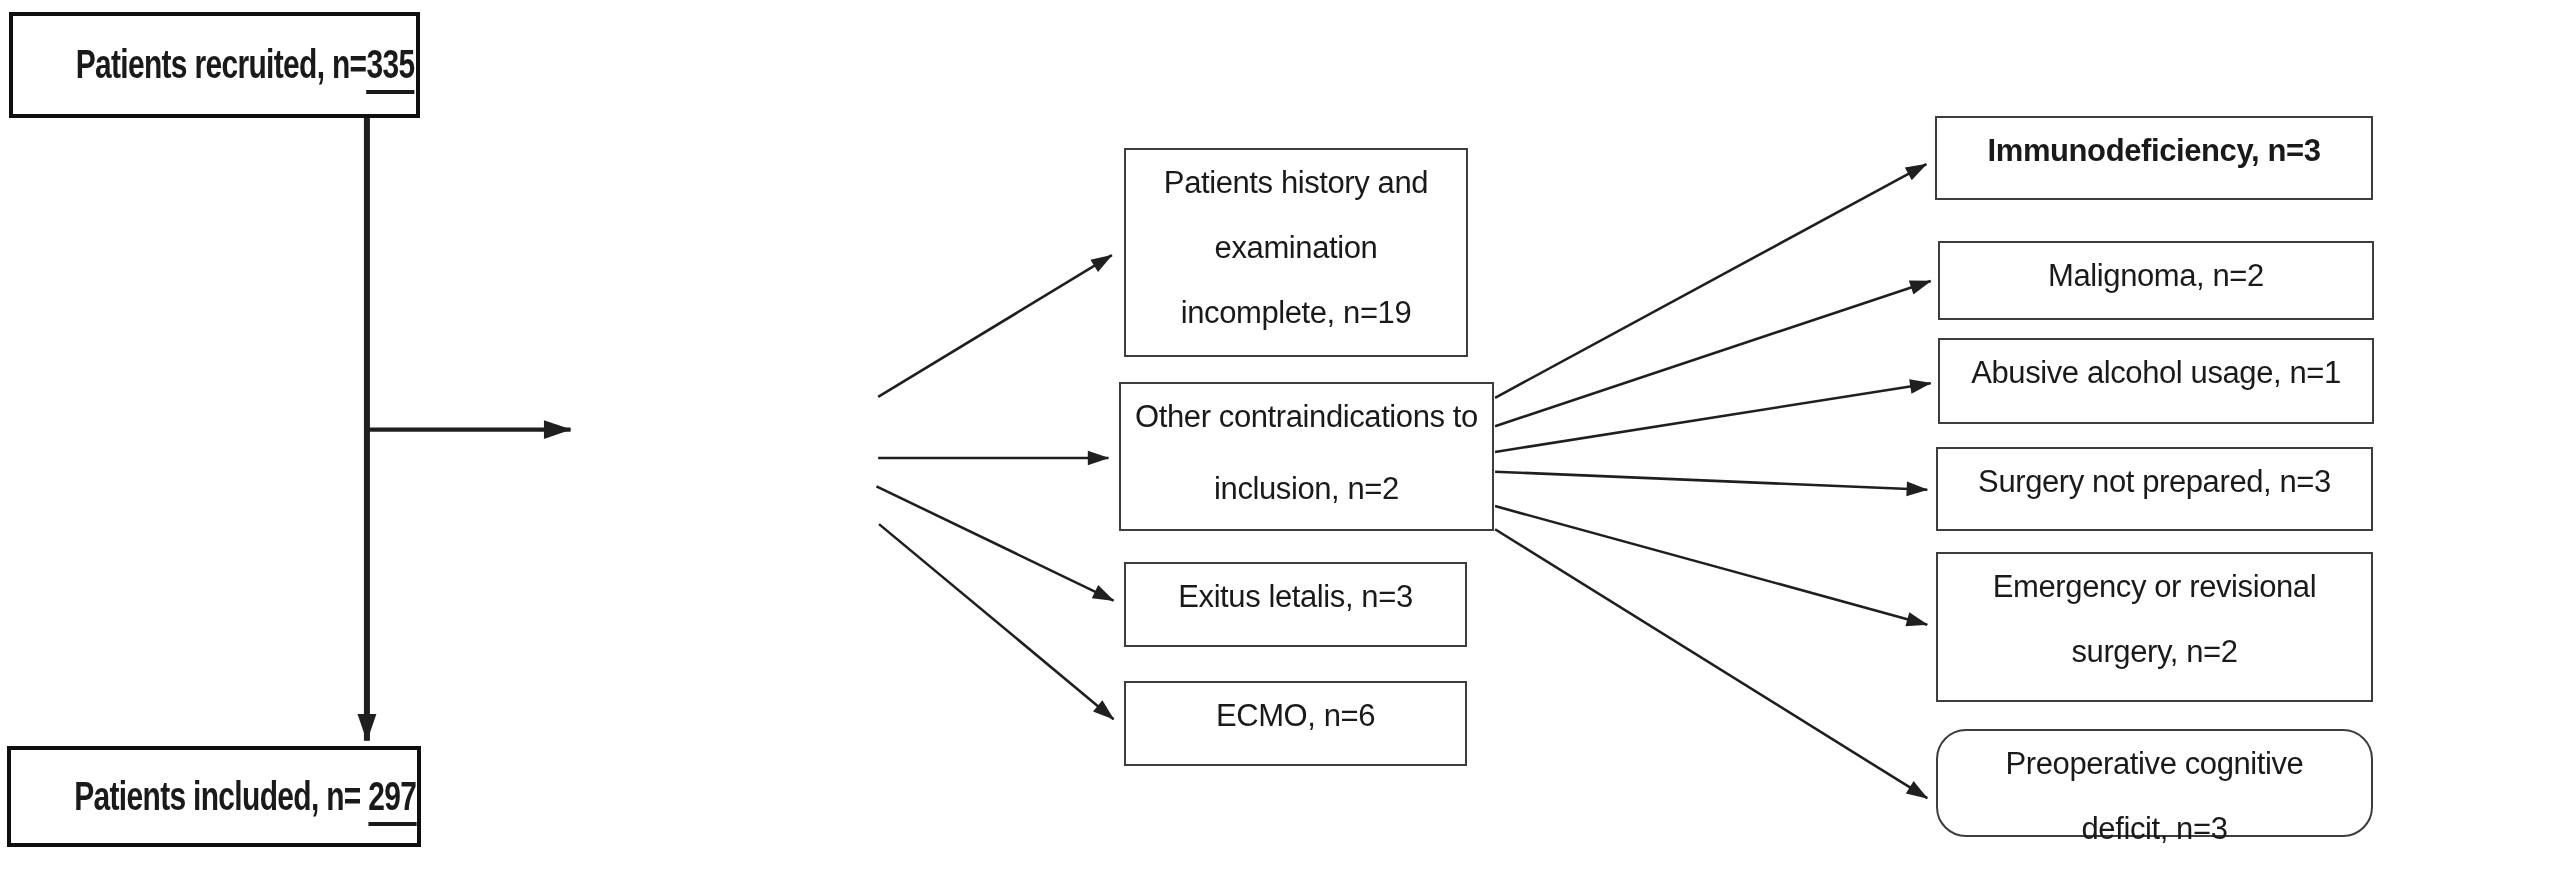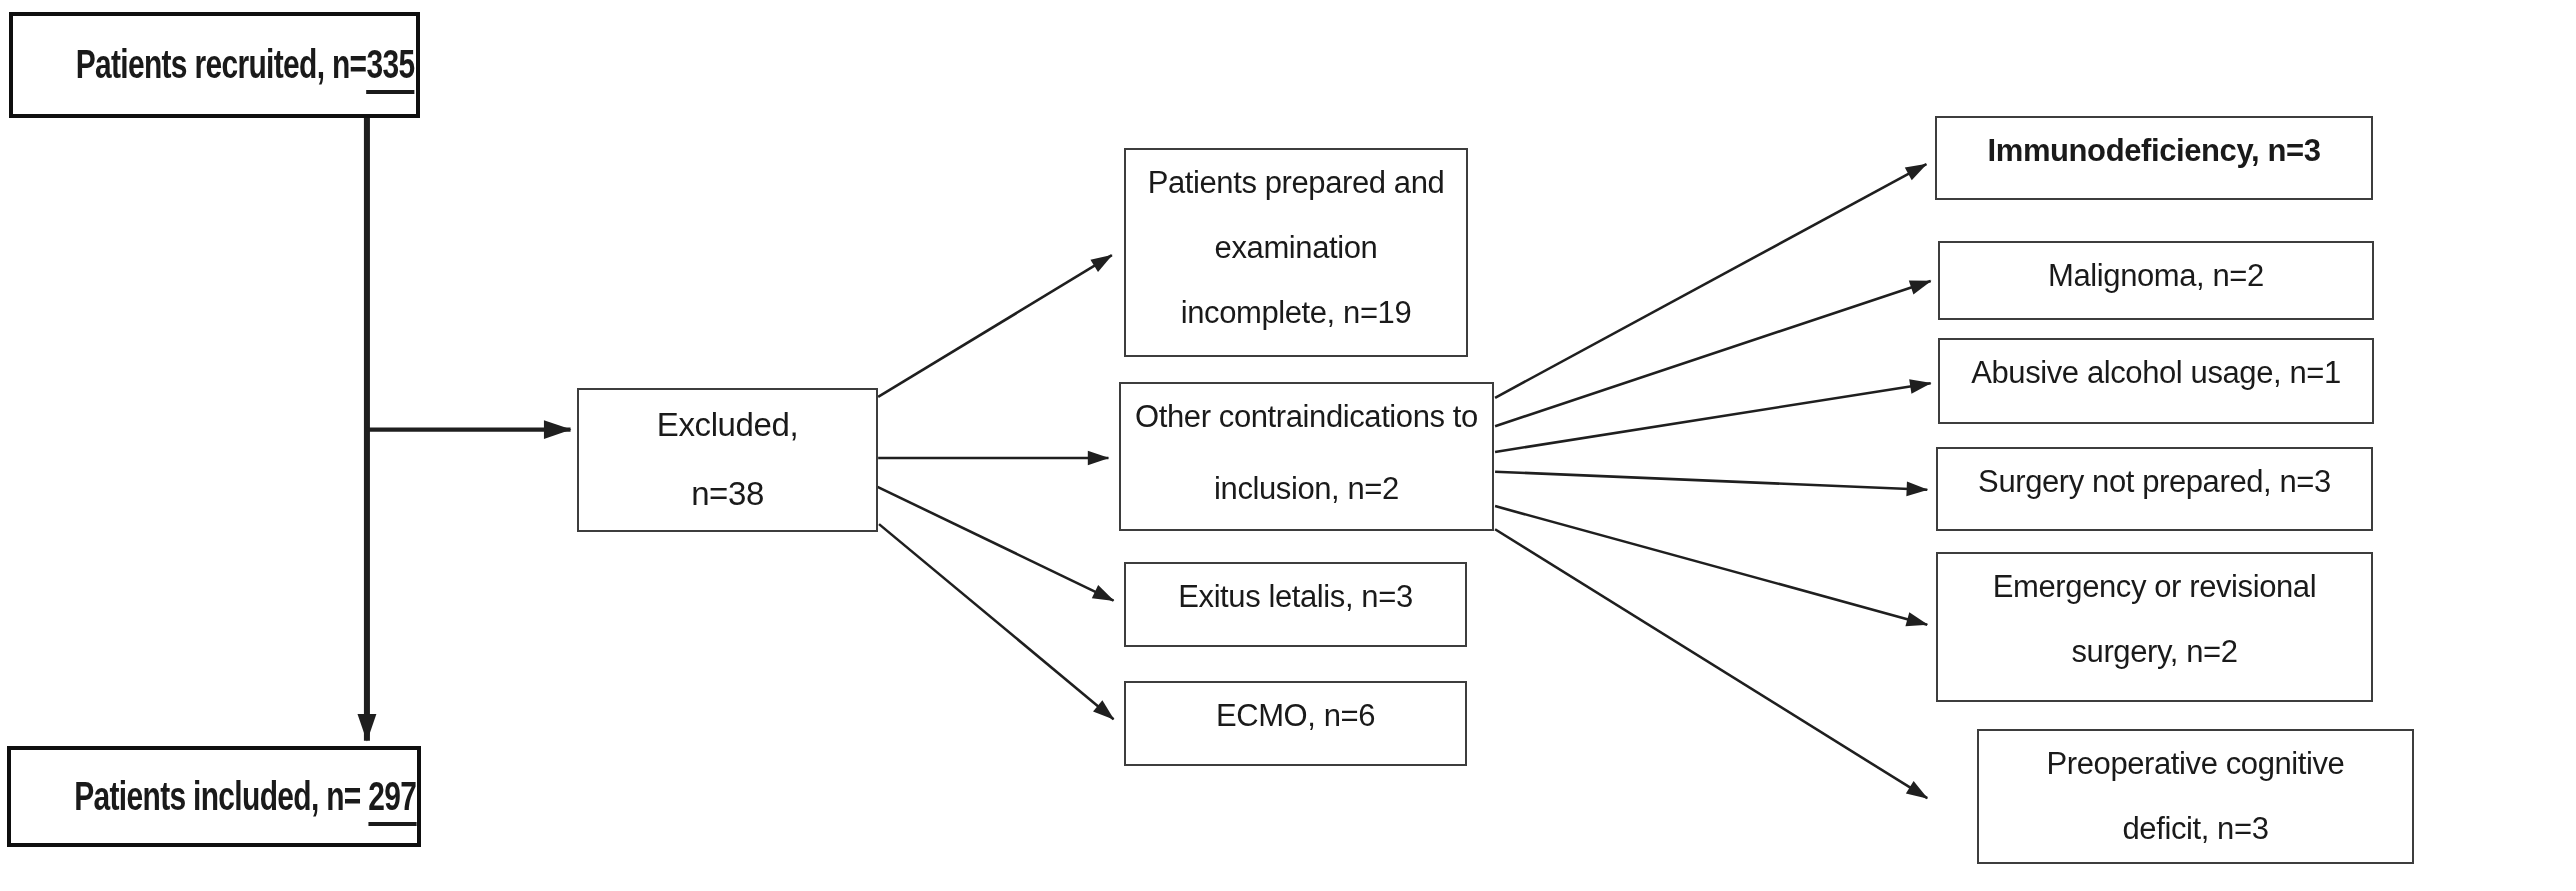--- a/index.html
+++ b/index.html
@@ -41,21 +41,21 @@
   #box-excluded{left:577px;top:388px;width:301px;height:144px;font-size:33px;}
   #box-history{left:1124px;top:148px;width:344px;height:209px;}
   #box-contraindications{left:1119px;top:382px;width:375px;height:149px;gap:7px;}
   #box-exitus{left:1124px;top:562px;width:343px;height:85px;}
   #box-ecmo{left:1124px;top:681px;width:343px;height:85px;}
   #box-immunodeficiency{left:1935px;top:116px;width:438px;height:84px;font-weight:bold;}
   #box-malignoma{left:1938px;top:241px;width:436px;height:79px;}
   #box-alcohol{left:1938px;top:338px;width:436px;height:86px;}
   #box-surgery{left:1936px;top:447px;width:437px;height:84px;}
   #box-emergency{left:1936px;top:552px;width:437px;height:150px;}
-  #box-preoperative{left:1977px;top:729px;width:437px;height:135px;}
+  #box-preoperative{left:1936px;top:729px;width:437px;height:108px;border-radius:30px;}
 </style>
 </head>
 <body>
 
 <div class="canvas">
 
   <svg class="connectors" viewBox="0 0 2998 1037" xmlns="http://www.w3.org/2000/svg">
     <defs>
       <marker id="arrowL" markerUnits="userSpaceOnUse" markerWidth="36" markerHeight="28" refX="33" refY="14" orient="auto">
         <path d="M2,3 L34,14 L2,25 z"></path>
@@ -82,27 +82,23 @@
   </svg>
 
   <div class="node bold" id="box-recruited">
     <span class="squeeze"><span>Patients recruited, n=</span><span class="u">335</span></span>
   </div>
 
   <div class="node bold" id="box-included">
     <span class="squeeze"><span>Patients included, n= </span><span class="u">297</span></span>
   </div>
 
-  <div class="node" id="box-excluded">
-    <div class="ln">Excluded,</div>
-    <div class="ln">n=38</div>
-  </div>
 
   <div class="node" id="box-history">
-    <div class="ln">Patients prepared and</div>
+    <div class="ln">Patients history and</div>
     <div class="ln">examination</div>
     <div class="ln">incomplete, n=19</div>
   </div>
 
   <div class="node" id="box-contraindications">
     <div class="ln">Other contraindications to</div>
     <div class="ln">inclusion, n=2</div>
   </div>
 
   <div class="node" id="box-exitus">

